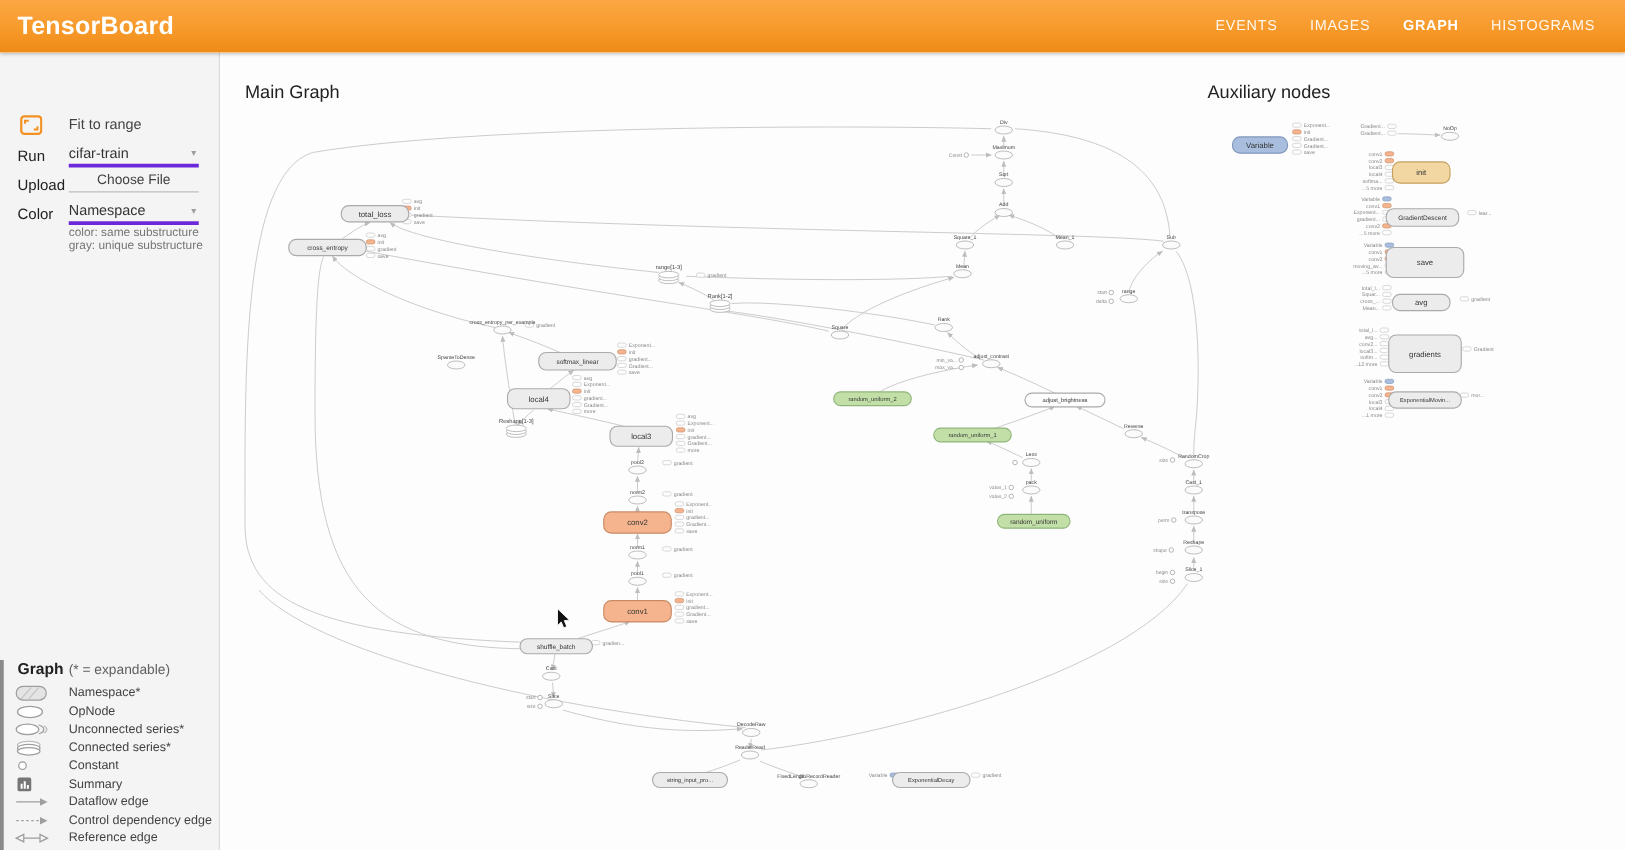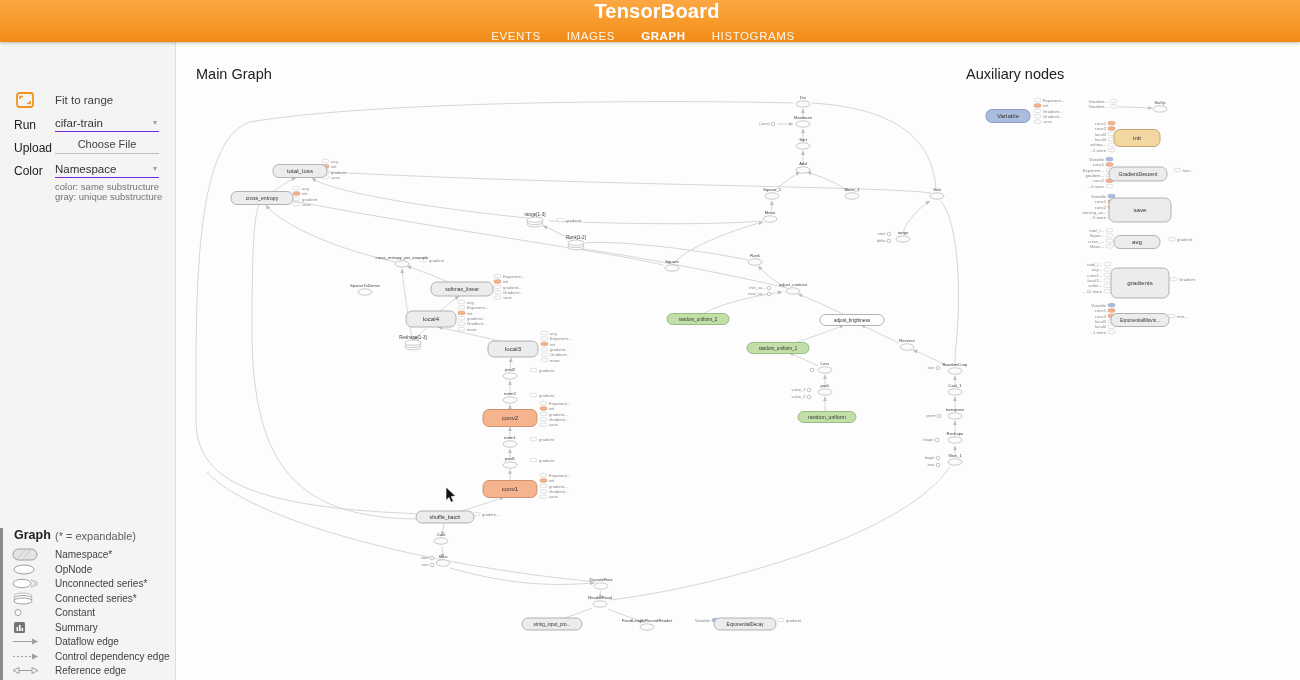--- a/index.html
+++ b/index.html
@@ -1,32 +1,32 @@
 <!DOCTYPE html>
 <html><head>
 <meta charset="utf-8">
 <style>
   html,body{margin:0;padding:0;width:1300px;height:680px;overflow:hidden;
     font-family:"Liberation Sans",sans-serif;background:#fff;}
   
   #topbar{position:absolute;left:0;top:0;width:1300px;height:42px;
     background:linear-gradient(180deg,#fba743 0%,#f79a2b 55%,#ef8a15 100%);
     display:flex;align-items:center;justify-content:space-between;z-index:5;
-    box-shadow:0 1px 3px rgba(0,0,0,.25);flex-direction:column;}
+    box-shadow:0 1px 3px rgba(0,0,0,.25);}
   #app-title{color:#fff;font-size:20px;font-weight:700;padding-left:14px;letter-spacing:.2px;}
-  #top-nav{display:flex;gap:26px;padding-right:14px;}
+  #top-nav{display:flex;gap:26px;padding-right:24px;}
   .nav-item{color:rgba(255,255,255,.92);font-size:11.5px;font-weight:500;
     letter-spacing:.6px;cursor:pointer;}
   .nav-item.active{color:#fff;font-weight:800;}
   
   #sidebar{position:absolute;left:0;top:42px;width:175px;height:638px;
     background:#f4f4f4;border-right:1px solid #ddd;z-index:4;font-size:12px;color:#212121;}
   .side-label{position:absolute;left:14px;font-size:12px;color:#212121;}
   .side-value{position:absolute;left:55px;width:104px;font-size:11.5px;color:#333;
-    border-bottom:1px solid #6d28d9;padding-bottom:2px;cursor:pointer;}
+    border-bottom:3px solid #6d28d9;padding-bottom:2px;cursor:pointer;}
   .caret{position:absolute;right:2px;top:1px;font-size:8px;color:#9e9e9e;}
   .caption{position:absolute;left:55px;font-size:9.5px;color:#757575;line-height:1.45;}
   #fit-btn{position:absolute;left:16px;top:50px;width:18px;height:16px;cursor:pointer;}
   #fit-label{position:absolute;left:55px;top:52px;font-size:11.5px;color:#424242;}
   #choose-file{position:absolute;left:55px;top:96px;width:104px;text-align:center;
     font-size:11px;color:#424242;border-bottom:1px solid #bdbdbd;padding-bottom:3px;cursor:pointer;}
   
   #legend{position:absolute;left:0;top:486px;width:175px;}
   #legend-title{position:absolute;left:14px;top:0;font-size:12.5px;font-weight:700;color:#212121;}
   #legend-note{position:absolute;left:55px;top:2px;font-size:11px;color:#616161;}

